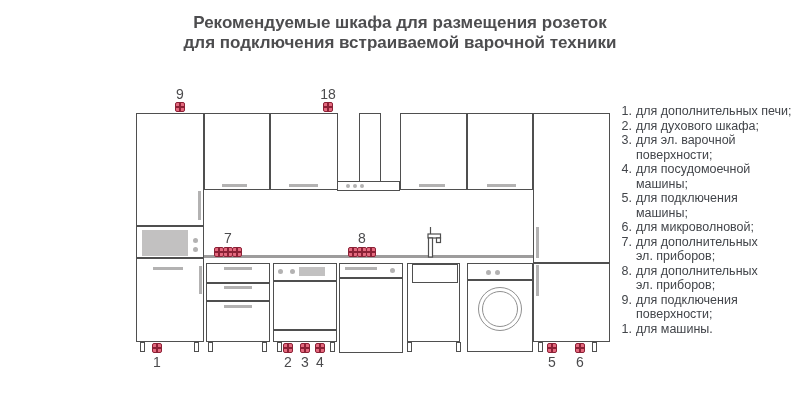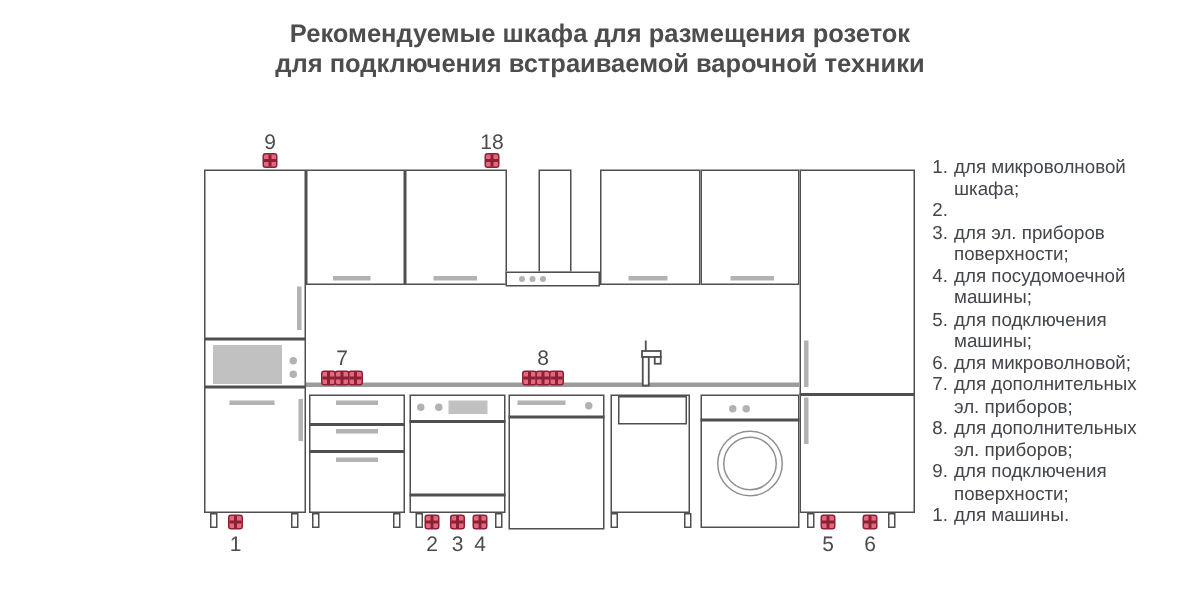--- a/index.html
+++ b/index.html
@@ -145,28 +145,29 @@
   <div class="lbl" style="left:569px;top:355px">6</div>
   <div class="lbl" style="left:217px;top:231px">7</div>
   <div class="lbl" style="left:351px;top:231px">8</div>
   <div class="lbl" style="left:169px;top:87px">9</div>
   <div class="lbl" style="left:317px;top:87px">18</div>
 
   <div class="legend">
     <ul>
       <li>
           <span class="num">1.</span>
-          <span class="txt">для микроволновой шкафа;</span>
+          <span class="txt">для дополнительных печи;</span>
         </li>
       <li>
           <span class="num">2.</span>
+          <span class="txt">для духового шкафа;</span>
         </li>
       <li>
           <span class="num">3.</span>
-          <span class="txt">для эл. приборов
+          <span class="txt">для эл. варочной
 поверхности;</span>
         </li>
       <li>
           <span class="num">4.</span>
           <span class="txt">для посудомоечной
 машины;</span>
         </li>
       <li>
           <span class="num">5.</span>
           <span class="txt">для подключения

